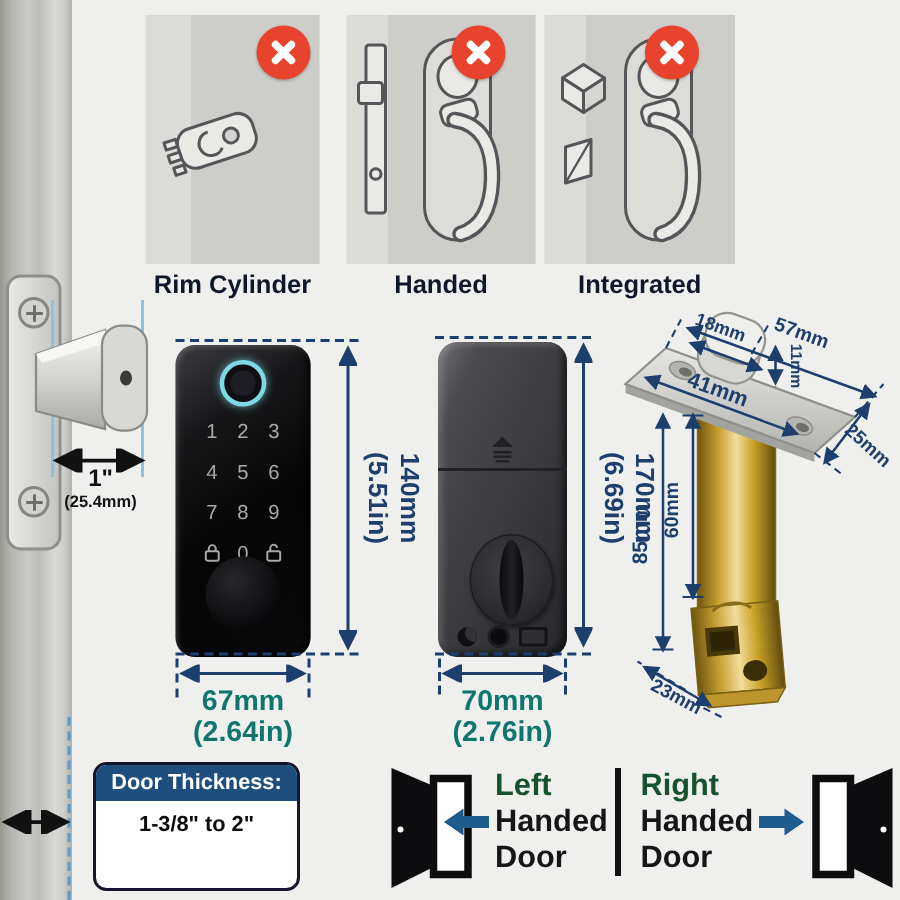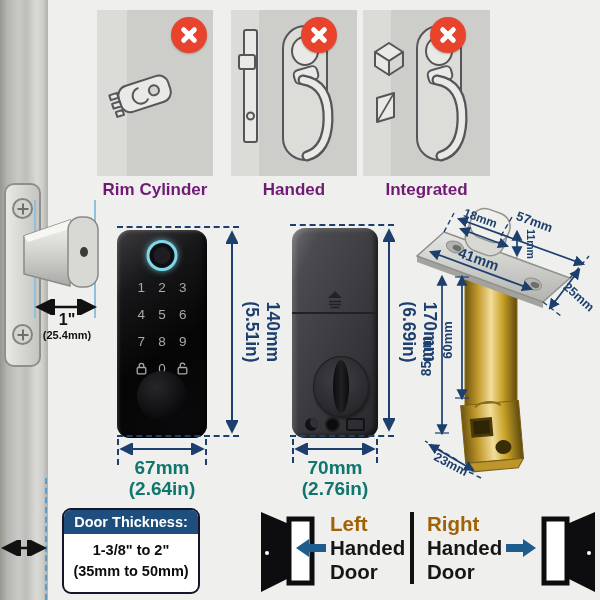--- a/index.html
+++ b/index.html
@@ -14,21 +14,21 @@
     background:linear-gradient(90deg,#e8e8e4,#c4c4c0);border:2px solid #8f8f8b;}
   .screw{position:absolute;left:6px;width:17px;height:17px;border:2px solid #858581;border-radius:50%;background:#d3d3cf;}
   .screw::before,.screw::after{content:"";position:absolute;left:50%;top:50%;background:#6e6e6a;}
   .screw::before{width:11px;height:2px;transform:translate(-50%,-50%);}
   .screw::after{width:2px;height:11px;transform:translate(-50%,-50%);}
   .ext-blue{width:0;border-left:2px solid #8fc1dc;}
   .dash-blue-v{left:45px;top:478px;height:122px;width:0;border-left:2px dashed #5b9bc8;}
 
   
   .panel{top:10px;height:166px;}
-  .panel-label{top:180px;font-weight:bold;font-size:17px;color:#701a75;text-align:center;}
+  .panel-label{top:180px;font-weight:bold;font-size:17px;color:#0f172a;text-align:center;}
   .xbadge{top:17px;width:36px;height:36px;border-radius:50%;background:#e8432c;box-shadow:0 1px 2px rgba(0,0,0,.25);}
   .xbadge::before,.xbadge::after{content:"";position:absolute;left:50%;top:50%;width:20px;height:5px;background:#fff;border-radius:2.5px;}
   .xbadge::before{transform:translate(-50%,-50%) rotate(45deg);}
   .xbadge::after{transform:translate(-50%,-50%) rotate(-45deg);}
 
   
   .front-lock{left:117px;top:230px;width:90px;height:208px;border-radius:13px;
     background:linear-gradient(145deg,#3c3c40 0%,#161618 26%,#050506 58%,#0b0b0d 100%);
     box-shadow:inset 2px 2px 3px rgba(255,255,255,.14), inset -3px -3px 5px rgba(0,0,0,.65);}
   .fp-ring{position:absolute;left:50%;top:10px;transform:translateX(-50%);width:25px;height:25px;border-radius:50%;
@@ -61,21 +61,21 @@
   .dim-rot{width:124px;height:42px;transform:rotate(90deg);text-align:center;
     color:#1d3f6e;font-weight:bold;font-size:17.5px;line-height:21px;white-space:nowrap;}
   .dim-w{text-align:center;color:#0f766e;font-weight:bold;font-size:19px;line-height:21px;}
   .meas-black{color:#111;font-weight:bold;text-align:center;}
 
   
   .dt-card{left:62px;top:508px;width:134px;height:82px;background:#fff;border:2.5px solid #15152b;border-radius:9px;overflow:hidden;}
   .dt-head{height:24px;background:#1d4e7e;color:#fff;font-weight:bold;font-size:14.5px;display:flex;align-items:center;justify-content:center;}
   .dt-body{padding-top:6px;text-align:center;font-weight:bold;font-size:14.5px;color:#0c0c0c;line-height:21px;}
   .hand{top:512px;font-weight:bold;font-size:20.5px;line-height:24px;color:#161616;}
-  .hand .accent{color:#a16207;}
+  .hand .accent{color:#14532d;}
   .divider{left:410px;top:512px;width:3.5px;height:72px;background:#111;}
 </style>
 </head>
 <body>
 
 <div class="canvas">
 
   <div class="abs door-edge"></div>
   <div class="abs faceplate">
     <span class="screw" style="top:13px;"></span>
@@ -330,21 +330,20 @@
       <text x="39" y="142" font-size="13" transform="rotate(-90 39 142)">60mm</text>
       <text x="18" y="158" font-size="14" transform="rotate(-90 18 158)">85mm</text>
       <text x="36" y="270" font-size="12.5" transform="rotate(28 36 270)">23mm</text>
     </g>
   </svg>
 
   <div class="abs dt-card">
     <div class="dt-head">Door Thickness:</div>
     <div class="dt-body">
       <span style="display:block;">1-3/8" to 2"</span>
-      <span style="display:block;">(35mm to 50mm)</span>
     </div>
   </div>
 
   <svg class="abs" style="left:258px;top:510px;" width="58" height="84" viewBox="0 0 58 84">
     <rect x="31" y="9" width="23" height="64" fill="#fff" stroke="#0d0d0f" stroke-width="5"></rect>
     <polygon points="3,2 31,14 31,68 3,82" fill="#0d0d0f"></polygon>
     <circle cx="9" cy="43" r="2" fill="#fff"></circle>
   </svg>
   <svg class="abs" style="left:296px;top:538px;" width="30" height="20" viewBox="0 0 30 20">
     <polygon points="0,10 13,1 13,6 30,6 30,14 13,14 13,19" fill="#1e5c8e"></polygon>

